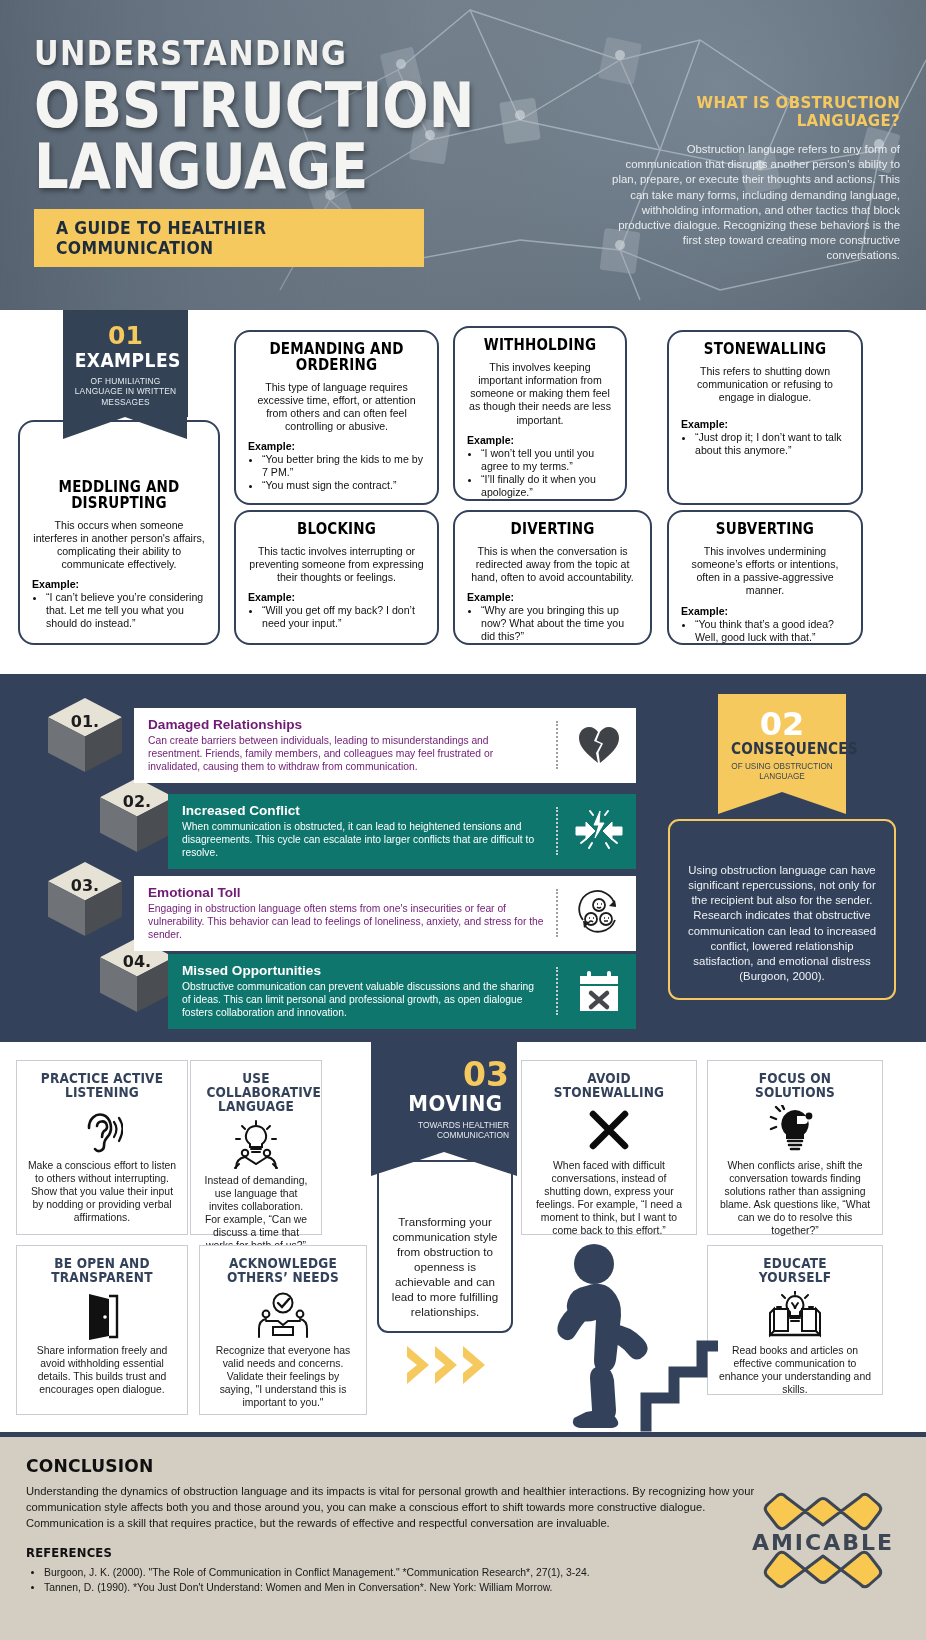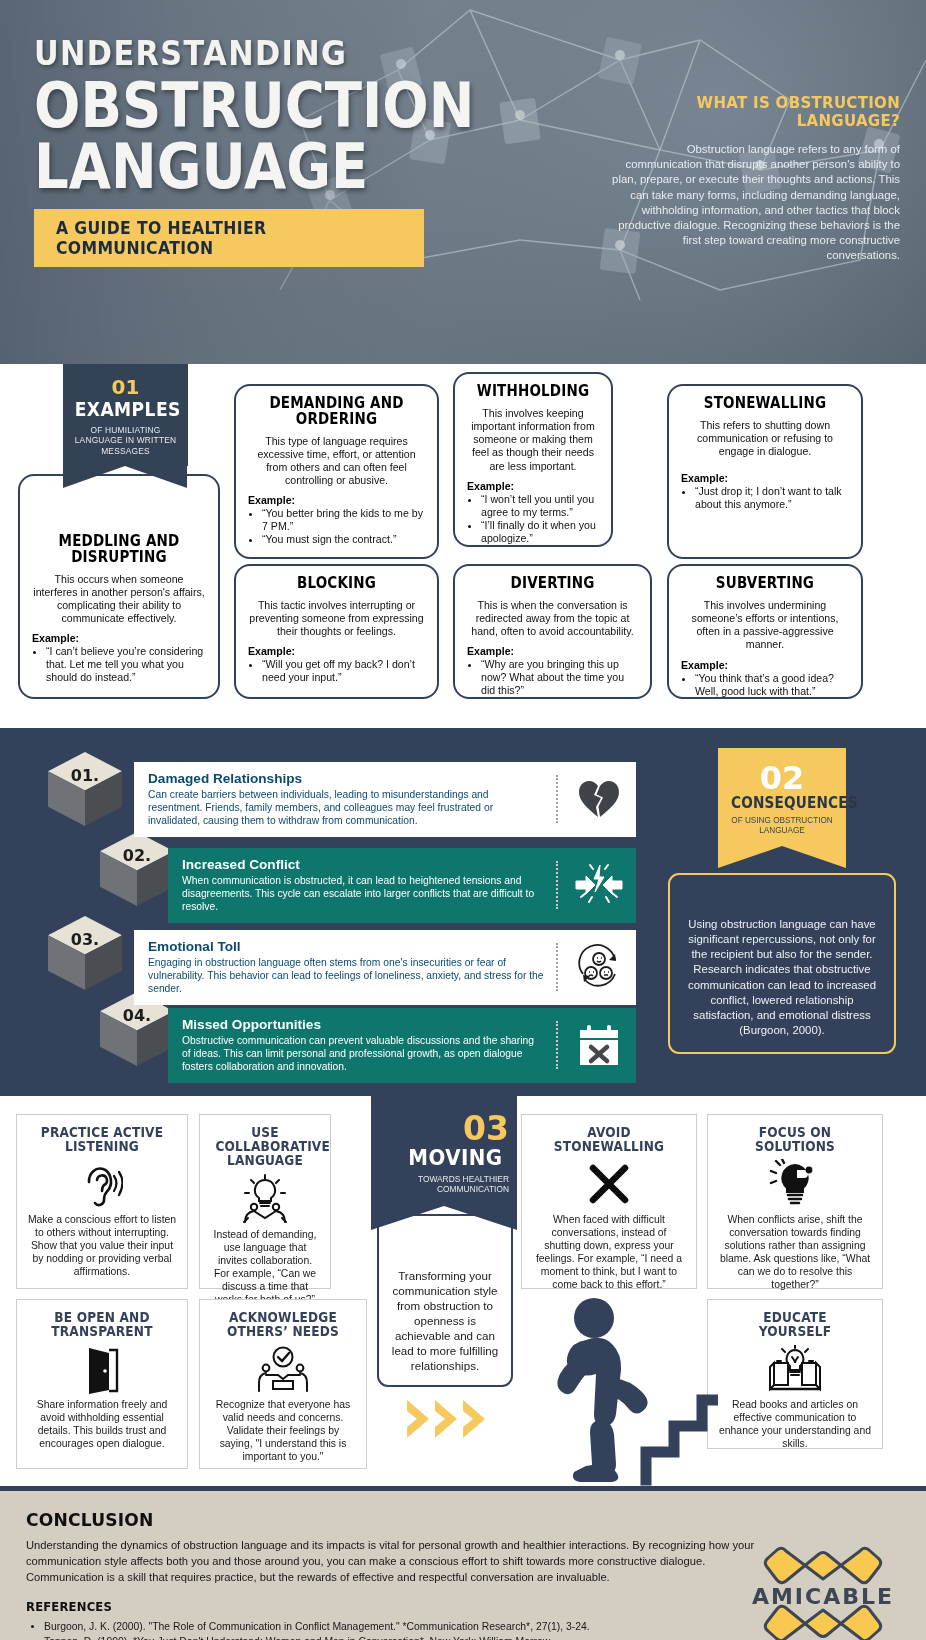--- a/index.html
+++ b/index.html
@@ -7,21 +7,21 @@
     width: 926px; height: 1640px;
     font-family: "Liberation Sans", sans-serif;
     background: #ffffff;
     overflow: hidden;
     position: relative;
   }
   .page { width: 926px; height: 1640px; position: relative; }
 
   
   .hero {
-    position: relative; width: 100%; height: 364px;
+    position: relative; width: 100%; height: 310px;
     background:
       radial-gradient(circle at 78% 28%, rgba(140,155,170,.55) 0%, rgba(0,0,0,0) 48%),
       linear-gradient(115deg, #8e9aa6 0%, #7c8995 24%, #6c7984 48%, #5f6c78 70%, #55616c 100%);
     overflow: hidden;
   }
   .hero-net { position: absolute; inset: 0; }
   .hero-left-fade {
     position: absolute; left:0; top:0; width: 46%; height: 100%;
     background: linear-gradient(90deg, rgba(58,70,86,.62) 0%, rgba(70,82,96,.40) 45%, rgba(90,102,115,0) 100%);
   }
@@ -63,21 +63,21 @@
   .sec1 { position: relative; background: #ffffff; padding: 0; height: 364px; }
   .ribbon01 {
     position: absolute; left: 63px; top: 0px; width: 125px; background: #334255;
     color: #fff; text-align: center; padding: 13px 6px 0 6px; z-index: 4;
   }
   .ribbon01:after {
     content:""; position:absolute; left:0; bottom:-22px; width:0; height:0;
     border-left: 62.5px solid #334255; border-right: 62.5px solid #334255;
     border-bottom: 22px solid transparent;
   }
-  .rb-num { font-family: "DejaVu Sans", sans-serif; font-weight: 700; font-size: 20px; color: #f6c95f; line-height: 1; }
+  .rb-num { font-family: "DejaVu Sans", sans-serif; font-weight: 700; font-size: 25px; color: #f6c95f; line-height: 1; }
   .rb-word { font-family: "DejaVu Sans", sans-serif; font-weight:700; font-size: 19px; letter-spacing:.5px; margin-top: 1px; transform: scaleX(.9); }
   .rb-sub { font-size: 8.4px; line-height: 1.22; margin-top: 5px; padding-bottom: 10px; color:#e7eaee; letter-spacing:.2px;}
 
   .card {
     position: absolute; background: #fff; border: 2.5px solid #33425a;
     border-radius: 16px; padding: 10px 12px;
   }
   .card h3 {
     font-family: "DejaVu Sans", sans-serif; font-weight: 700;
     font-size: 15px; text-align: center; color: #000; letter-spacing: .2px;
@@ -87,21 +87,21 @@
   .ex-label { font-size: 10.6px; font-weight: 700; margin-top: 7px; color:#000; }
   .card ul { margin: 1px 0 0 14px; }
   .card li { font-size: 10.6px; line-height: 1.22; color: #111; }
 
   
   .sec2 { position: relative; background: #33425a; height: 368px; }
   .conseq-row { position: absolute; left: 134px; width: 502px; display: flex; align-items: center; }
   .conseq-row .txt { flex: 1; padding: 9px 12px 9px 14px; }
   .conseq-row h4 { font-size: 13.6px; font-weight: 700; margin-bottom: 2px; }
   .conseq-row p { font-size: 10.3px; line-height: 1.28; }
-  .cq-light { background: #ffffff; color: #0c4a6e; }
+  .cq-light { background: #ffffff; color: #701a75; }
   .cq-dark  { background: #0f766e; color: #ffffff; }
   .cq-icon { width: 74px; display:flex; align-items:center; justify-content:center; }
   .cq-div { width:0; border-left: 2px dotted #9aa0a6; height: 48px; margin-right: 4px; }
 
   .cube { position: absolute; width: 74px; height: 74px; }
   .cube .top { position:absolute; left:0; top:0; width:100%; height:100%;
       background:#e7e2d6; clip-path: polygon(50% 0, 100% 26%, 50% 52%, 0 26%); }
   .cube .lf  { position:absolute; left:0; top:0; width:100%; height:100%;
       background:#6f7276; clip-path: polygon(0 26%, 50% 52%, 50% 100%, 0 74%); }
   .cube .rt  { position:absolute; left:0; top:0; width:100%; height:100%;
@@ -260,21 +260,21 @@
     <div class="card" style="left:234px; top:20px; width:205px; height:175px;">
       <h3>DEMANDING AND ORDERING</h3>
       <p>This type of language requires excessive time, effort, or attention from others and can often feel controlling or abusive.</p>
       <div class="ex-label">Example:</div>
       <ul>
         <li>“You better bring the kids to me by 7 PM.”</li>
         <li>“You must sign the contract.”</li>
       </ul>
     </div>
 
-    <div class="card" style="left:453px; top:8px; width:160px; height:175px;">
+    <div class="card" style="left:453px; top:16px; width:174px; height:175px;">
       <h3>WITHHOLDING</h3>
       <p>This involves keeping important information from someone or making them feel as though their needs are less important.</p>
       <div class="ex-label">Example:</div>
       <ul>
         <li>“I won’t tell you until you agree to my terms.”</li>
         <li>“I’ll finally do it when you apologize.”</li>
       </ul>
     </div>
 
     <div class="card" style="left:667px; top:20px; width:196px; height:175px;">
@@ -435,21 +435,21 @@
         <svg width="42" height="48" viewBox="0 0 42 48" fill="none" stroke="#111" stroke-width="2.6" stroke-linecap="round">
           <path d="M8 22 a11 13 0 1 1 20 7 c-4 5 -5 6 -5 11 a5 5 0 0 1 -9 3"></path>
           <path d="M16 20 a5 5 0 1 1 7 5 c-2 2 -2 4 -2 6"></path>
           <path d="M33 16 q5 7 0 15" stroke-width="2.2"></path>
           <path d="M38 12 q7 10 0 23" stroke-width="2.2"></path>
         </svg>
       </div>
       <p>Make a conscious effort to listen to others without interrupting. Show that you value their input by nodding or providing verbal affirmations.</p>
     </div>
 
-    <div class="tip" style="left:199px; top:18px; width:132px; height:175px;">
+    <div class="tip" style="left:190px; top:18px; width:132px; height:175px;">
       <h4>USE COLLABORATIVE LANGUAGE</h4>
       <div class="ico">
         <svg width="58" height="50" viewBox="0 0 58 50" fill="none" stroke="#111" stroke-width="2" stroke-linecap="round">
           <path d="M29 5 v-4 M18 9 l-3 -3 M40 9 l3 -3 M13 19 h-4 M45 19 h4"></path>
           <path d="M29 6 a10 10 0 0 1 6 18 v3 h-12 v-3 a10 10 0 0 1 6 -18z"></path>
           <path d="M24 29 h10 M25 32 h8"></path>
           <circle cx="18" cy="33" r="3.2"></circle>
             <circle cx="40" cy="33" r="3.2"></circle>
           <path d="M18 37 c-6 1 -9 5 -9 11 M40 37 c6 1 9 5 9 11"></path>
           <path d="M18 37 L29 44 L40 37"></path>

